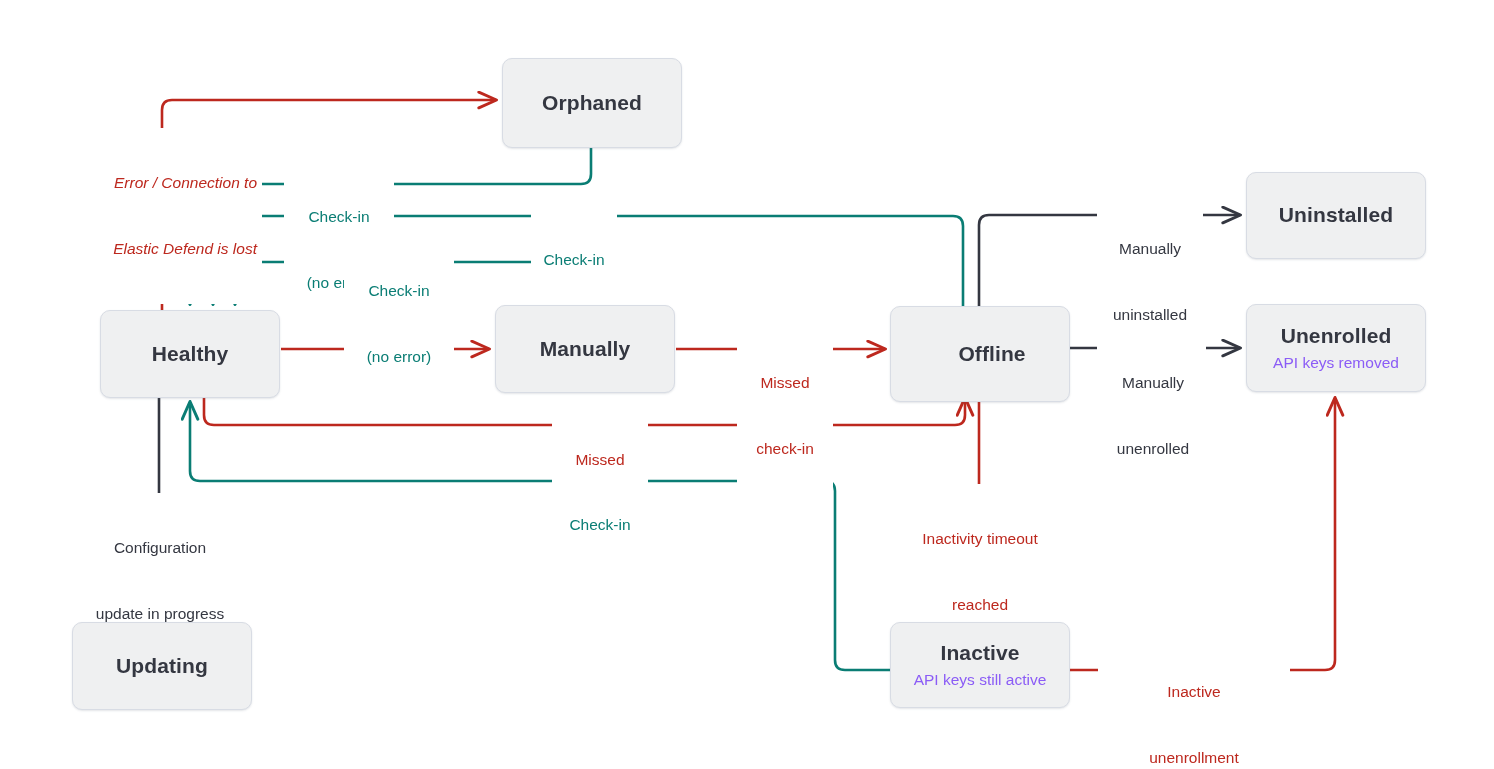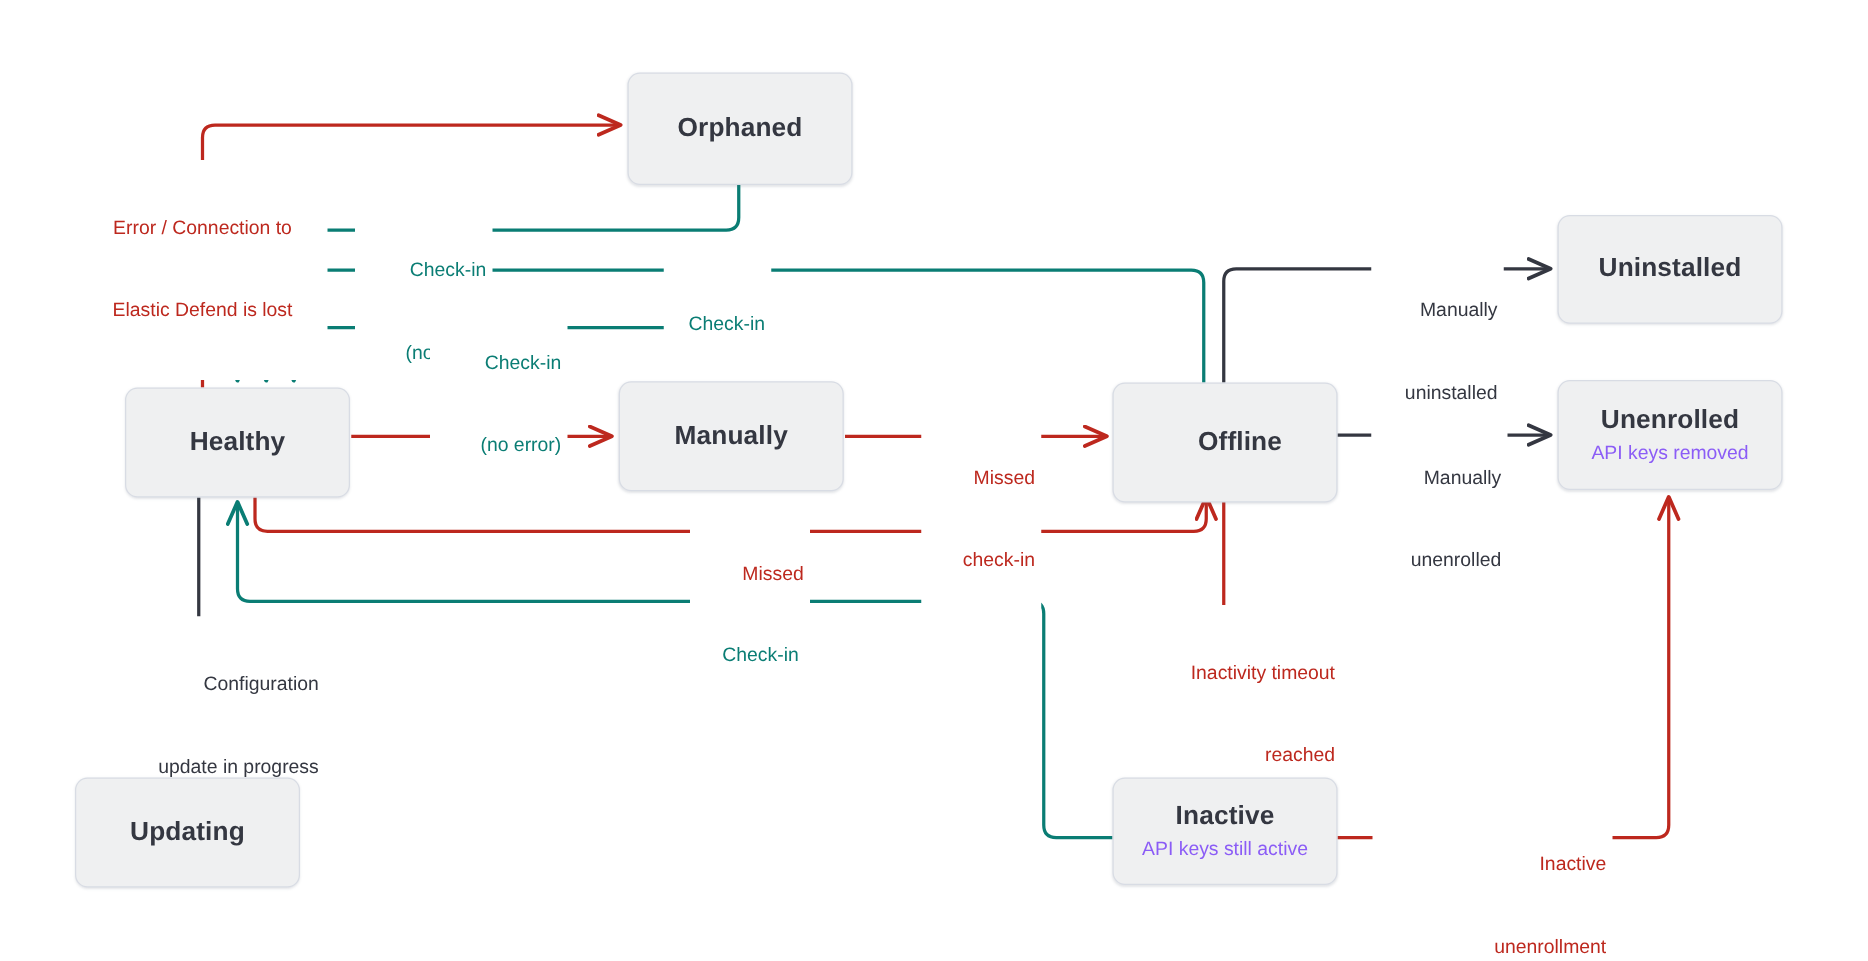--- a/index.html
+++ b/index.html
@@ -48,30 +48,30 @@
     font-size: 15.5px;
     font-weight: normal;
     color: #8b5cf6;
     line-height: 1.3;
     margin-top: 4px;
   }
   .edge-label {
     position: absolute;
     font-size: 15.5px;
     line-height: 1.42;
-    text-align: right;
+    text-align: center;
     white-space: pre;
     background: #ffffff;
     padding: 0 5px;
     box-sizing: border-box;
   }
   .lbl-red   { color: #bd281e; }
   .lbl-teal  { color: #0a7d74; }
   .lbl-black { color: #343741; }
-  .lbl-left  { text-align: center; }
+  .lbl-left  { text-align: right; font-style: italic; }
 </style>
 </head>
 <body>
 
 <div id="diagram-root">
 
   <svg class="layer" viewBox="0 0 1494 769" xmlns="http://www.w3.org/2000/svg">
     <defs>
       <marker id="arrow-red" markerWidth="9" markerHeight="9" refX="7.2" refY="3.6" orient="auto" markerUnits="strokeWidth">
         <path d="M0.6,0.6 L7.4,3.6 L0.6,6.6" fill="none" stroke="#bd281e" stroke-width="1.15" stroke-linecap="round" stroke-linejoin="round"></path>
@@ -192,21 +192,21 @@
 
   <div class="node-box" style="left:1246px; top:172px; width:180px; height:87px;">
     <div class="node-title">Uninstalled</div>
   </div>
 
   <div class="node-box" style="left:1246px; top:304px; width:180px; height:88px;">
     <div class="node-title">Unenrolled</div>
     <div class="node-sub">API keys removed</div>
   </div>
 
-  <div class="node-box" style="left:60px; top:622px; width:180px; height:88px;">
+  <div class="node-box" style="left:72px; top:622px; width:180px; height:88px;">
     <div class="node-title">Updating</div>
   </div>
 
   <div class="node-box" style="left:890px; top:622px; width:180px; height:86px;">
     <div class="node-title">Inactive</div>
     <div class="node-sub">API keys still active</div>
   </div>
 
 </div>
 

